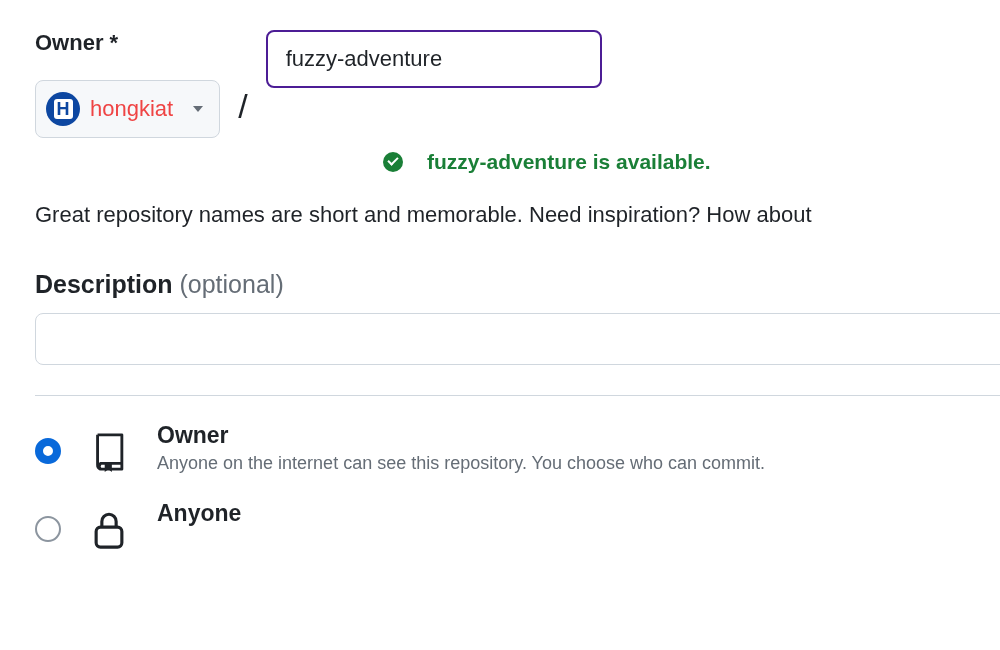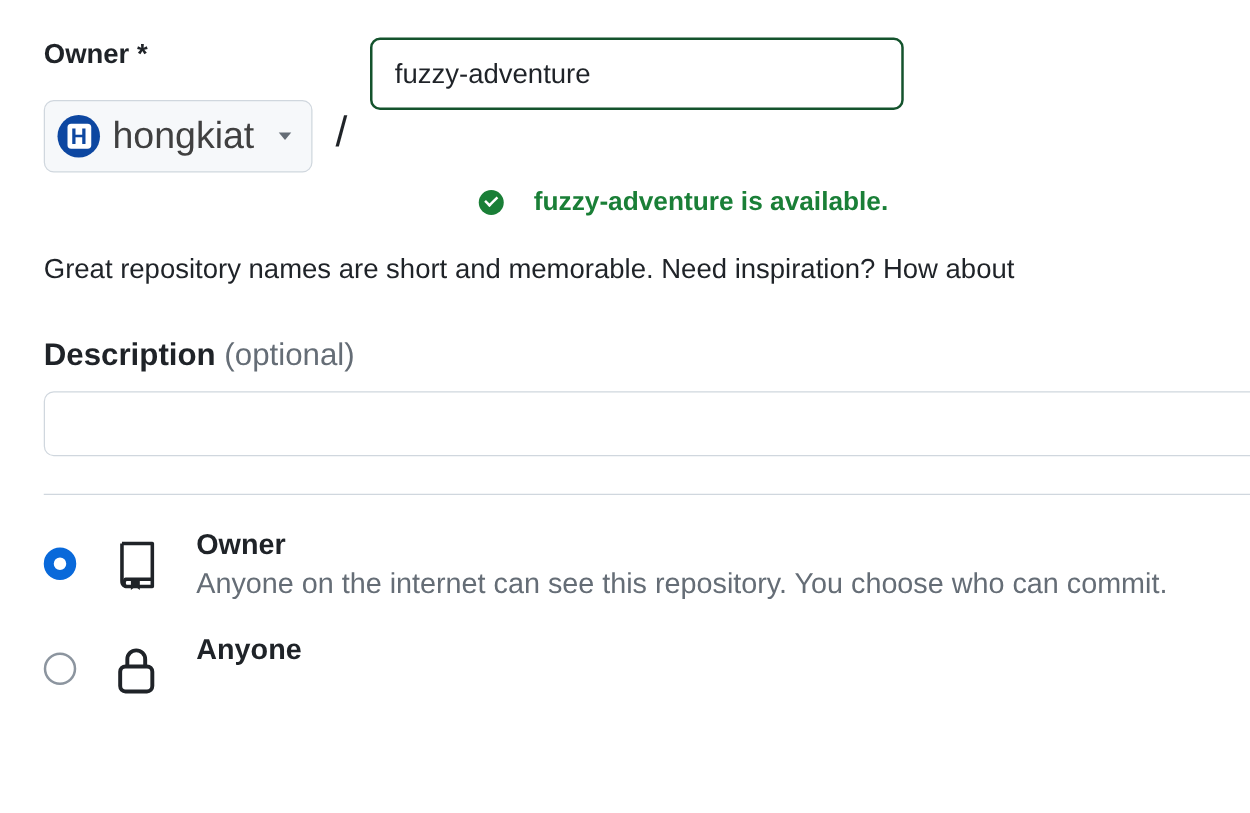--- a/index.html
+++ b/index.html
@@ -55,43 +55,43 @@
     }
     .owner-avatar span{
       background:#fff;
       color:#0d47a1;
       border-radius:3px;
       padding:0 3px;
       font-size:18px;
       line-height:20px;
     }
     .owner-name {
-      font-size: 30px;
+      font-size: 22px;
       font-weight: 500;
-      color: #404040;
+      color: #ef4444;
     }
     .caret {
       width: 0;
       height: 0;
       border-left: 5px solid transparent;
       border-right: 5px solid transparent;
       border-top: 6px solid #656d76;
       margin-left: 10px;
     }
     .slash {
       font-size: 34px;
       color: #1f2328;
       align-self: flex-end;
       padding-bottom: 12px;
       font-weight: 400;
     }
     .repo-input {
       height: 58px;
-      width: 427px;
-      border: 2px solid #14532d;
+      width: 336px;
+      border: 2px solid #4c1d95;
       border-radius: 8px;
       padding: 0 18px;
       font-size: 22px;
       color: #1f2328;
       outline: none;
     }
     .availability {
       display: flex;
       align-items: center;
       gap: 24px;
@@ -183,21 +183,21 @@
     .vis-text {
       flex: 1;
     }
     .vis-title {
       font-size: 23px;
       font-weight: 600;
       color: #1f2328;
       margin-bottom: 4px;
     }
     .vis-desc {
-      font-size: 23px;
+      font-size: 18px;
       color: #656d76;
       white-space: nowrap;
     }
   </style>
 </head>
 <body>
 
 
 
 <div class="row-top">

